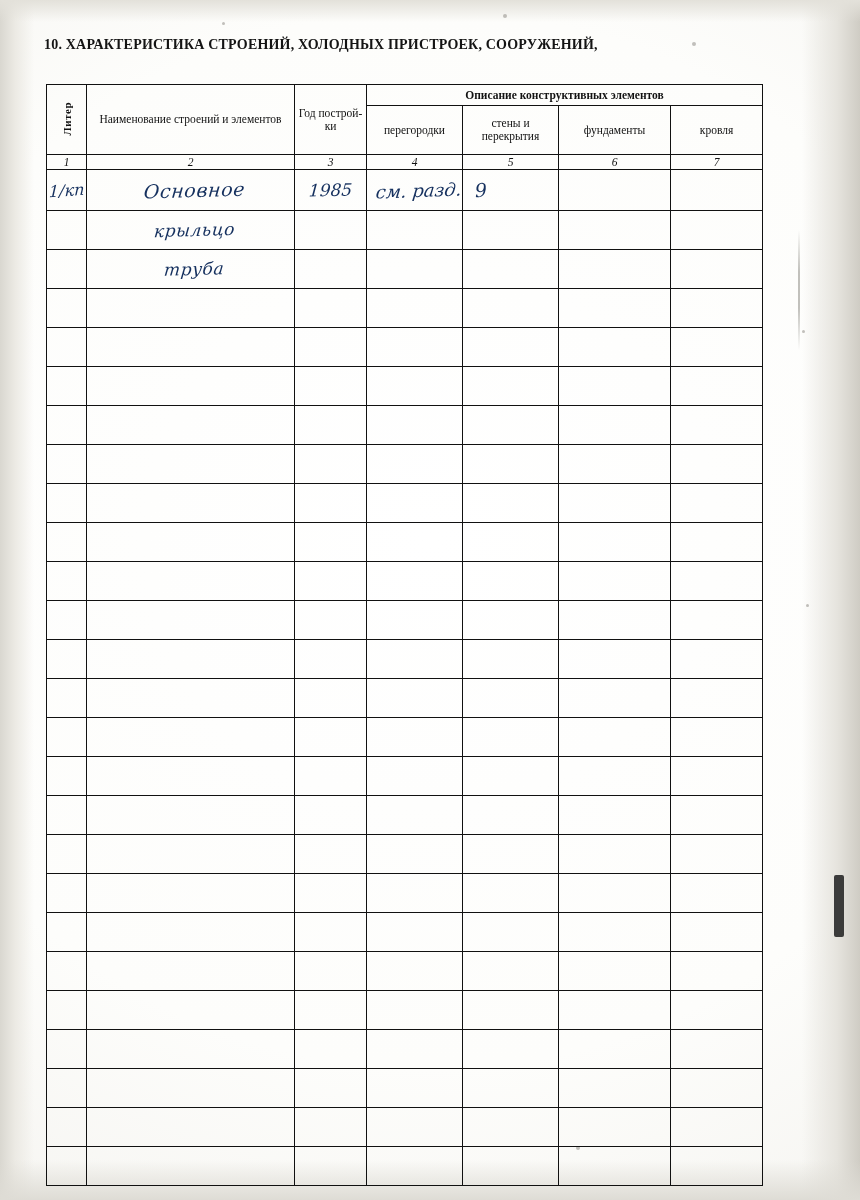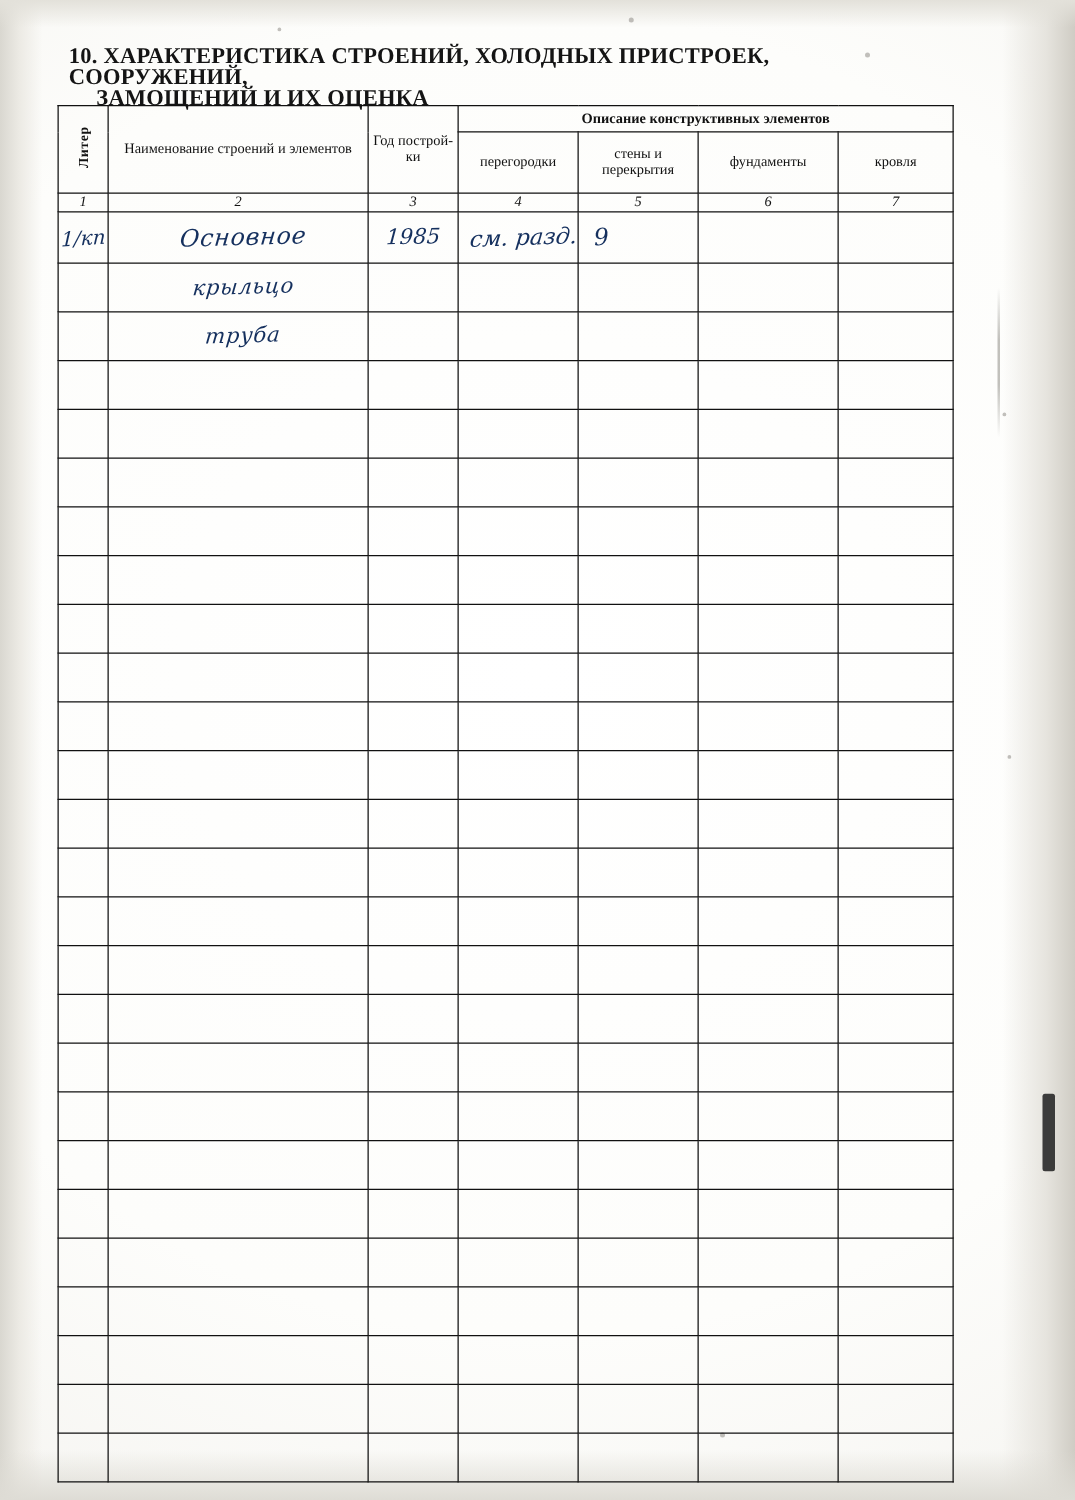--- a/index.html
+++ b/index.html
@@ -65,26 +65,26 @@
   .speck {
     position: absolute;
     background: #8f8d86;
     border-radius: 50%;
     opacity: .55;
   }
 
   
   .doc-title {
     position: absolute;
-    left: 55px;
+    left: 44px;
     top: 36px;
     width: 700px;
     font-family: "Liberation Serif", serif;
     font-weight: bold;
-    font-size: 18px;
+    font-size: 14px;
     line-height: 17px;
     letter-spacing: .2px;
     color: #141414;
   }
   .doc-title .line2 {
     display: block;
     padding-left: 22px;
   }
 
   
@@ -224,21 +224,20 @@
   <div class="speck" style="left:222px; top:22px; width:3px; height:3px;"></div>
   <div class="speck" style="left:503px; top:14px; width:4px; height:4px;"></div>
   <div class="speck" style="left:692px; top:42px; width:4px; height:4px;"></div>
   <div class="speck" style="left:802px; top:330px; width:3px; height:3px;"></div>
   <div class="speck" style="left:806px; top:604px; width:3px; height:3px;"></div>
   <div class="speck" style="left:576px; top:1146px; width:4px; height:4px;"></div>
 
   <div class="doc-title">
     <span>10.</span>
     <span>ХАРАКТЕРИСТИКА СТРОЕНИЙ,  ХОЛОДНЫХ ПРИСТРОЕК,  СООРУЖЕНИЙ,</span>
-    <span class="line2">ЗАМОЩЕНИЙ  И  ИХ  ОЦЕНКА</span>
   </div>
 
   <div class="table-wrap">
     <table class="reg">
       <colgroup>
         <col class="col-liter">
         <col class="col-name">
         <col class="col-year">
         <col class="col-found">
         <col class="col-walls">

